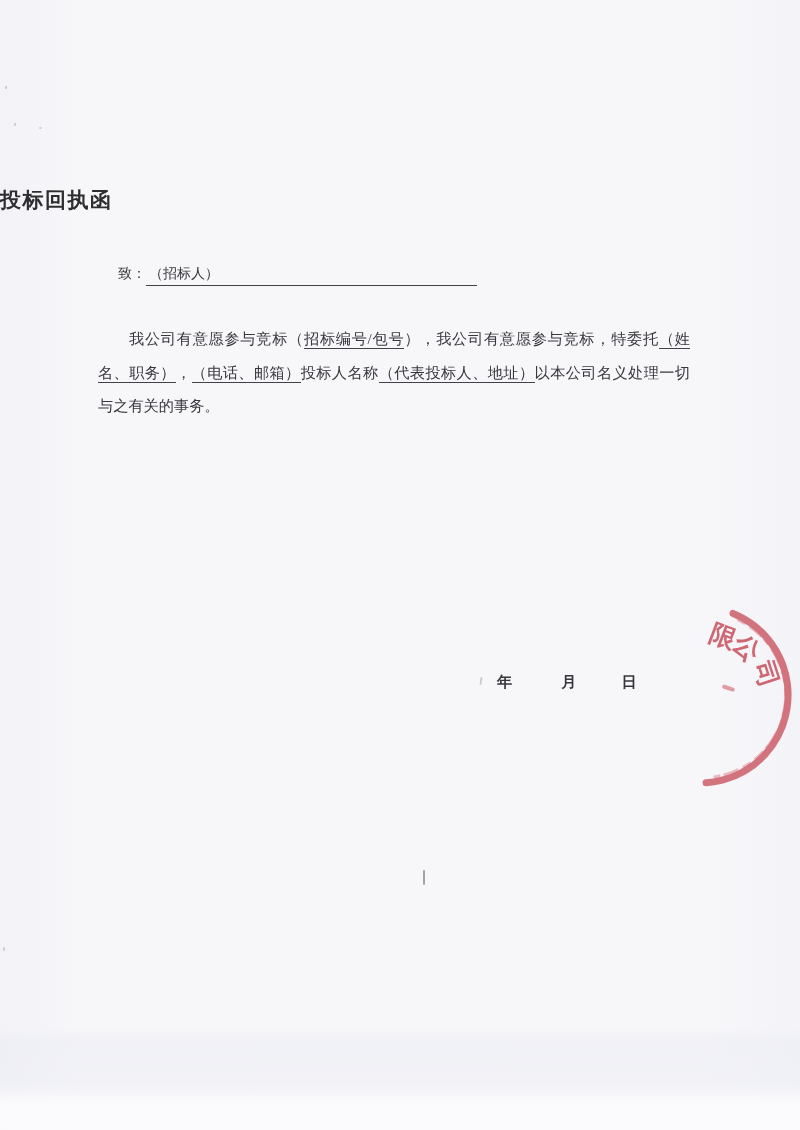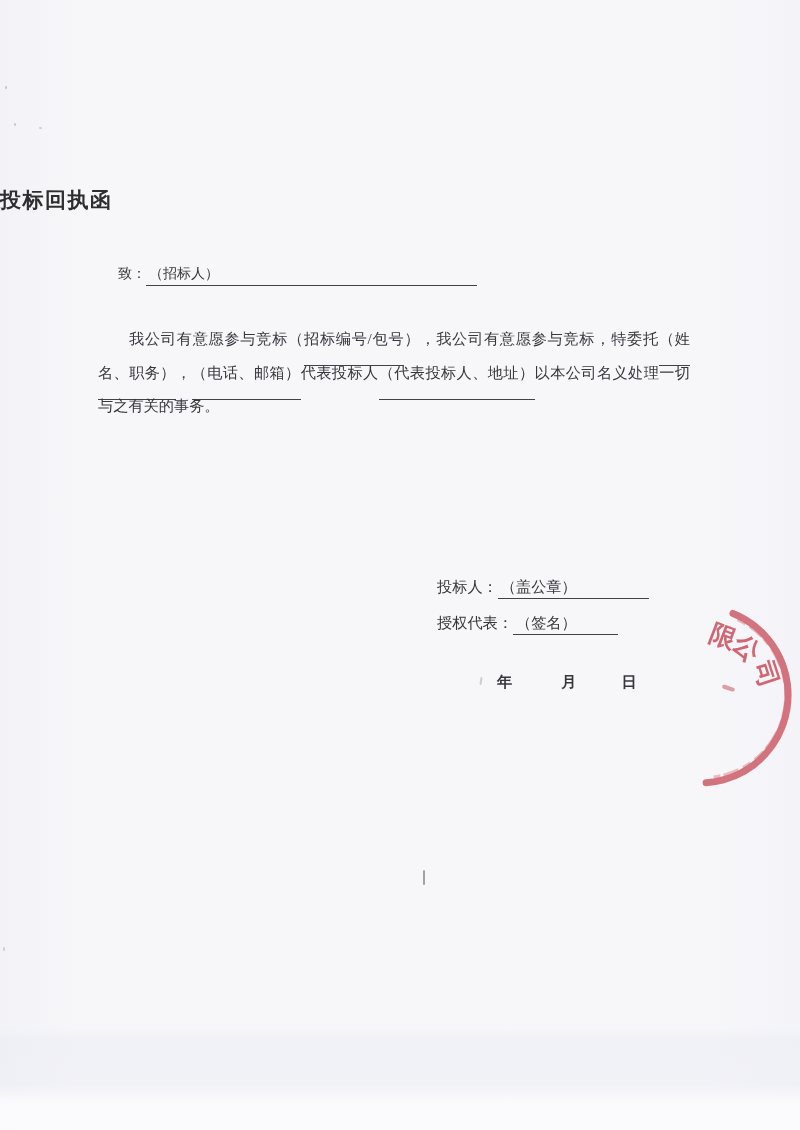--- a/index.html
+++ b/index.html
@@ -54,21 +54,21 @@
     position: absolute;
     top: 322px;
     left: 98px;
     width: 592px;
     font-size: 15.2px;
     line-height: 33.5px;
     text-align: justify;
     text-indent: 31px;
     color: #37373e;
   }
-  .u { border-bottom: 1.3px solid #41414a; padding-bottom: 18px; }
+  .u { border-bottom: 1.3px solid #41414a; padding-bottom: 1px; }
 
   .sig-line {
     position: absolute;
     font-size: 15.2px;
     color: #36363c;
     white-space: nowrap;
   }
   .sig-bidder { top: 577px; left: 437px; }
   .sig-rep    { top: 613px; left: 437px; }
   .sig-bidder .blank { width: 148px; }
@@ -114,30 +114,24 @@
 
 <div class="page">
 
   <div class="title">投标回执函</div>
 
   <div class="recipient-line">
     <span>致：</span><span class="blank"><span>（招标人）</span></span>
   </div>
 
   <div class="body-paragraph">
-    <span>我公司有意愿参与竞标（</span><span class="u">招标编号/包号</span><span>），我公司有意愿参与竞标，特委托</span><span class="u">（姓名、职务）</span><span>，</span><span class="u">（电话、邮箱）</span><span>代表投标人</span><span class="u">（代表投标人、地址）</span><span>以本公司名义处理一切与之有关的事务。</span>
+    <span>我公司有意愿参与竞标（</span><span class="u">招标编号/包号</span><span>），我公司有意愿参与竞标，特委托</span><span class="u">（姓名、职务）</span><span>，</span><span class="u">（电话、邮箱）</span><span>投标人名称</span><span class="u">（代表投标人、地址）</span><span>以本公司名义处理一切与之有关的事务。</span>
   </div>
 
-  <div class="sig-line sig-bidder">
-    <span>投标人：</span><span class="blank"><span>（盖公章）</span></span>
-  </div>
 
-  <div class="sig-line sig-rep">
-    <span>授权代表：</span><span class="blank"><span>（签名）</span></span>
-  </div>
 
   <div class="date-line">
     <span class="y">年</span><span class="m">月</span><span class="d">日</span>
   </div>
 
   <svg class="stamp" viewBox="0 0 200 210" xmlns="http://www.w3.org/2000/svg">
     <defs>
       <filter id="soften" x="-20%" y="-20%" width="140%" height="140%">
         <feGaussianBlur stdDeviation="0.55"></feGaussianBlur>
       </filter>

